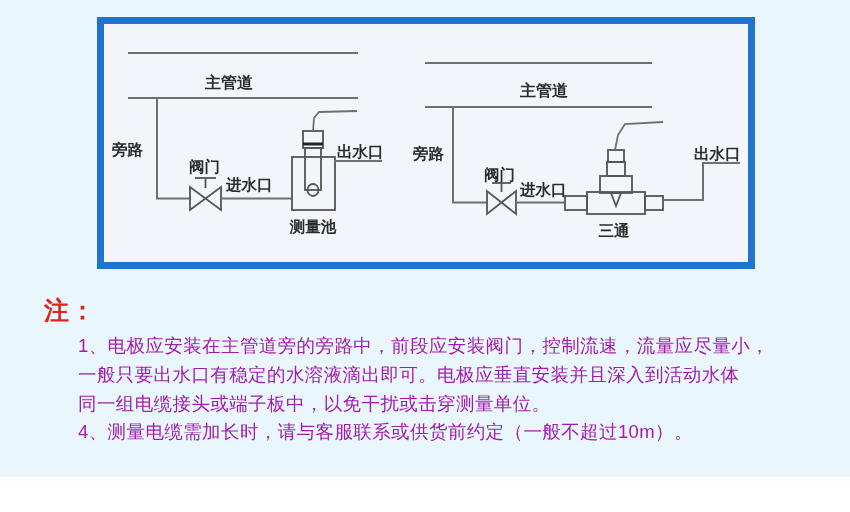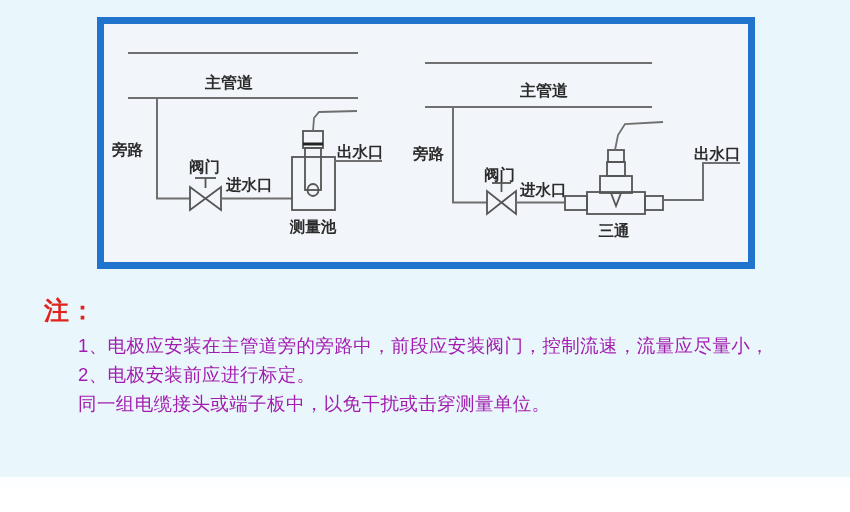--- a/index.html
+++ b/index.html
@@ -135,18 +135,19 @@
         <polyline class="pipe" points="559,176 599,176 599,139 636,139"></polyline>
         <text class="dg-label small" x="590" y="135">出水口</text>
       </g>
     </svg>
   </div>
 
   <div class="note-marker">注：</div>
 
   <div class="notes">
     <div class="note-line">1、电极应安装在主管道旁的旁路中，前段应安装阀门，控制流速，流量应尽量小，</div>
-    <div class="note-line">2、电极安装前应进行标定。</div>
+    <div class="note-line">一般只要出水口有稳定的水溶液滴出即可。电极应垂直安装并且深入到活动水体</div>
     <div class="note-line">同一组电缆接头或端子板中，以免干扰或击穿测量单位。</div>
+    <div class="note-line">4、测量电缆需加长时，请与客服联系或供货前约定（一般不超过10m）。</div>
   </div>
 
   <div class="bottom-strip"></div>
 </div>
 
 </body></html>

